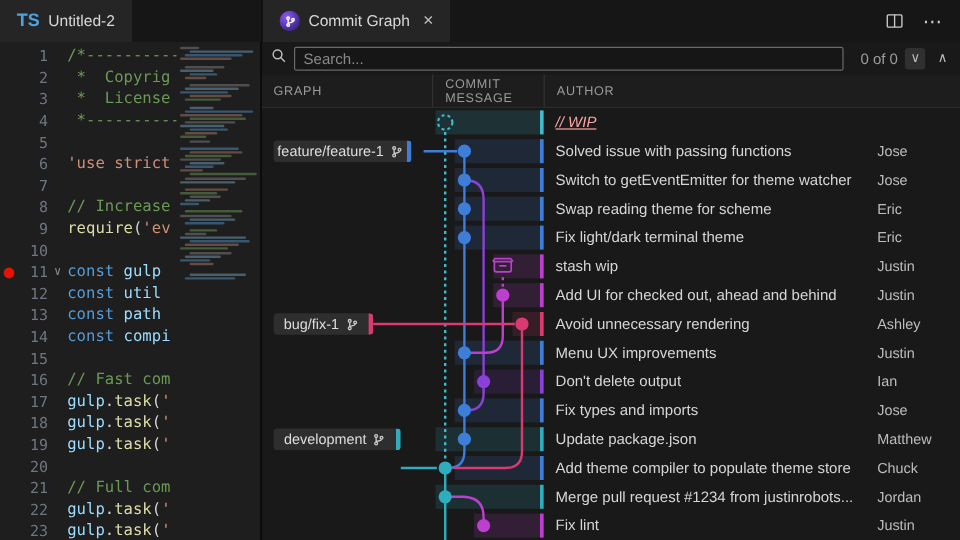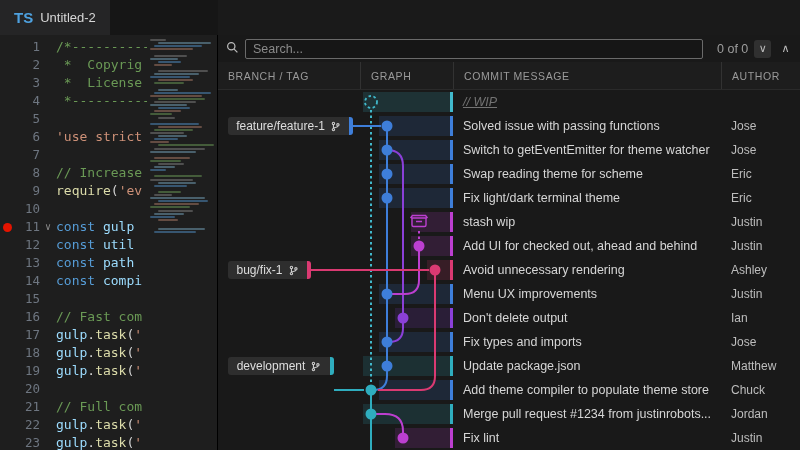--- a/index.html
+++ b/index.html
@@ -50,35 +50,58 @@
   .colheads { height:28px; flex:none; display:grid; grid-template-columns:142px 93px 268px 1fr; align-items:center; color:#9a9a9a; font-size:10.5px; letter-spacing:.6px; border-bottom:1px solid #2a2a2a; background:#1d1d1d; }
   .colheads > div { padding-left:10px; height:100%; display:flex; align-items:center; }
   .colheads > div + div { border-left:1px solid #323232; }
 
   .rows { flex:1; position:relative; overflow:hidden; }
   .graph-svg { position:absolute; left:0; top:0; z-index:1; pointer-events:none; }
   .commit-row { position:relative; height:24px; display:grid; grid-template-columns:142px 93px 268px 1fr; align-items:center; cursor:pointer; }
   .row-tint { position:absolute; top:2px; height:20px; z-index:0; }
   .row-bar { position:absolute; top:2px; height:20px; width:3px; left:232px; z-index:0; }
   .cell-msg { grid-column:3; padding-left:10px; font-size:12.5px; color:#d6d6d6; white-space:nowrap; overflow:hidden; z-index:2; }
-  .cell-msg.wip { color:#737373; font-style:italic;text-decoration:underline; }
+  .cell-msg.wip { color:#fca5a5; font-style:italic;text-decoration:underline; }
   .cell-author { grid-column:4; padding-left:10px; font-size:12px; color:#bdbdbd; white-space:nowrap; z-index:2; }
   .branch-label { position:absolute; top:3px; left:10px; height:18px; background:#2e2e2e; border-radius:3px; border-right:4px solid; display:flex; align-items:center; justify-content:center; gap:5px; color:#dedede; font-size:12px; z-index:3; padding:0 4px; white-space:nowrap; overflow:hidden; }
   .branch-label svg { flex:none; }
 </style>
 </head>
 <body>
 
 <div class="app">
 
   <div class="tabbar">
     <div class="tabgroup-left">
       <div class="tab">
         <span class="ts-icon">TS</span>
         <span>Untitled-2</span>
+      </div>
+    </div>
+    <div class="tabgroup-right">
+      <div class="tab">
+        <span class="cg-icon">
+          <svg width="10" height="10" viewBox="0 0 16 16" fill="none" stroke="#ffffff" stroke-width="1.8">
+            <circle cx="5" cy="3.5" r="1.7"></circle>
+              <circle cx="5" cy="12.5" r="1.7"></circle>
+              <circle cx="11.5" cy="5.5" r="1.7"></circle>
+            <path d="M5 5.2 V10.8 M11.5 7.2 C11.5 10 5 9 5 10.8"></path>
+          </svg>
+        </span>
+        <span>Commit Graph</span>
+        <span class="close">×</span>
+      </div>
+      <div class="tabbar-actions">
+        <span>
+          <svg width="15" height="15" viewBox="0 0 16 16" fill="none" stroke="#cccccc" stroke-width="1.2">
+            <rect x="1.5" y="2.5" width="13" height="11" rx="1"></rect>
+              <line x1="8" y1="2.5" x2="8" y2="13.5"></line>
+          </svg>
+        </span>
+        <span class="ellipsis">⋯</span>
       </div>
     </div>
   </div>
 
   <div class="main">
 
     <div class="editor">
       <div class="code-lines" id="code-lines">
           <div class="code-line"><div class="gut-bp"></div><div class="gut-num">1</div><div class="gut-fold"></div><div class="code-text"><span class="tok-c">/*-----------</span></div></div>
           <div class="code-line"><div class="gut-bp"></div><div class="gut-num">2</div><div class="gut-fold"></div><div class="code-text"><span class="tok-c"> *  Copyrig</span></div></div>
@@ -170,21 +193,20 @@
               <line x1="10" y1="10" x2="14" y2="14"></line>
           </svg>
         </span>
         <input class="search-input" placeholder="Search..." style="">
         <span class="search-count">0 of 0</span>
         <span class="chev down">∨</span>
         <span class="chev">∧</span>
       </div>
 
       <div class="colheads">
-        <div>BRANCH / TAG</div>
         <div>GRAPH</div>
         <div>COMMIT MESSAGE</div>
         <div>AUTHOR</div>
       </div>
 
       <div class="rows" id="rows">
         <svg class="graph-svg" id="graph-svg" width="237" height="360" viewBox="0 0 237 360">
             <path d="M153 20 V292" stroke="#41b9cc" stroke-width="2" fill="none" stroke-dasharray="2.5 3"></path>
             <path d="M135 36 H163" stroke="#3e7ed9" stroke-width="2" fill="none"></path>
             <path d="M169 36 V286 Q169 300 155 300" stroke="#3e7ed9" stroke-width="2" fill="none"></path>
@@ -214,21 +236,21 @@
           </svg>
       <div class="commit-row">
             <div class="row-tint" style="left: 145px; width: 90px; background: rgba(65, 185, 204, 0.16);"></div>
             <div class="row-bar" style="background: rgb(65, 185, 204);"></div>
             <div class="cell-msg wip">// WIP</div>
             <div class="cell-author"></div>
           </div>
           <div class="commit-row">
             <div class="row-tint" style="left: 161px; width: 74px; background: rgba(62, 126, 217, 0.16);"></div>
             <div class="row-bar" style="background: rgb(62, 126, 217);"></div>
-            <div class="branch-label" style="width: 125px; border-right-color: rgb(62, 126, 217);">
+            <div class="branch-label" style="width: 115px; border-right-color: rgb(62, 126, 217);">
               <span>feature/feature-1</span>
               <svg width="11" height="11" viewBox="0 0 16 16">
                 <g fill="none" stroke="#cccccc" stroke-width="1.6">
                   <circle cx="5" cy="3.5" r="1.7"></circle>
                   <circle cx="5" cy="12.5" r="1.7"></circle>
                   <circle cx="11.5" cy="5.5" r="1.7"></circle>
                   <path d="M5 5.2 V10.8 M11.5 7.2 C11.5 10 5 9 5 10.8"></path>
                 </g>
               </svg>
             </div>

